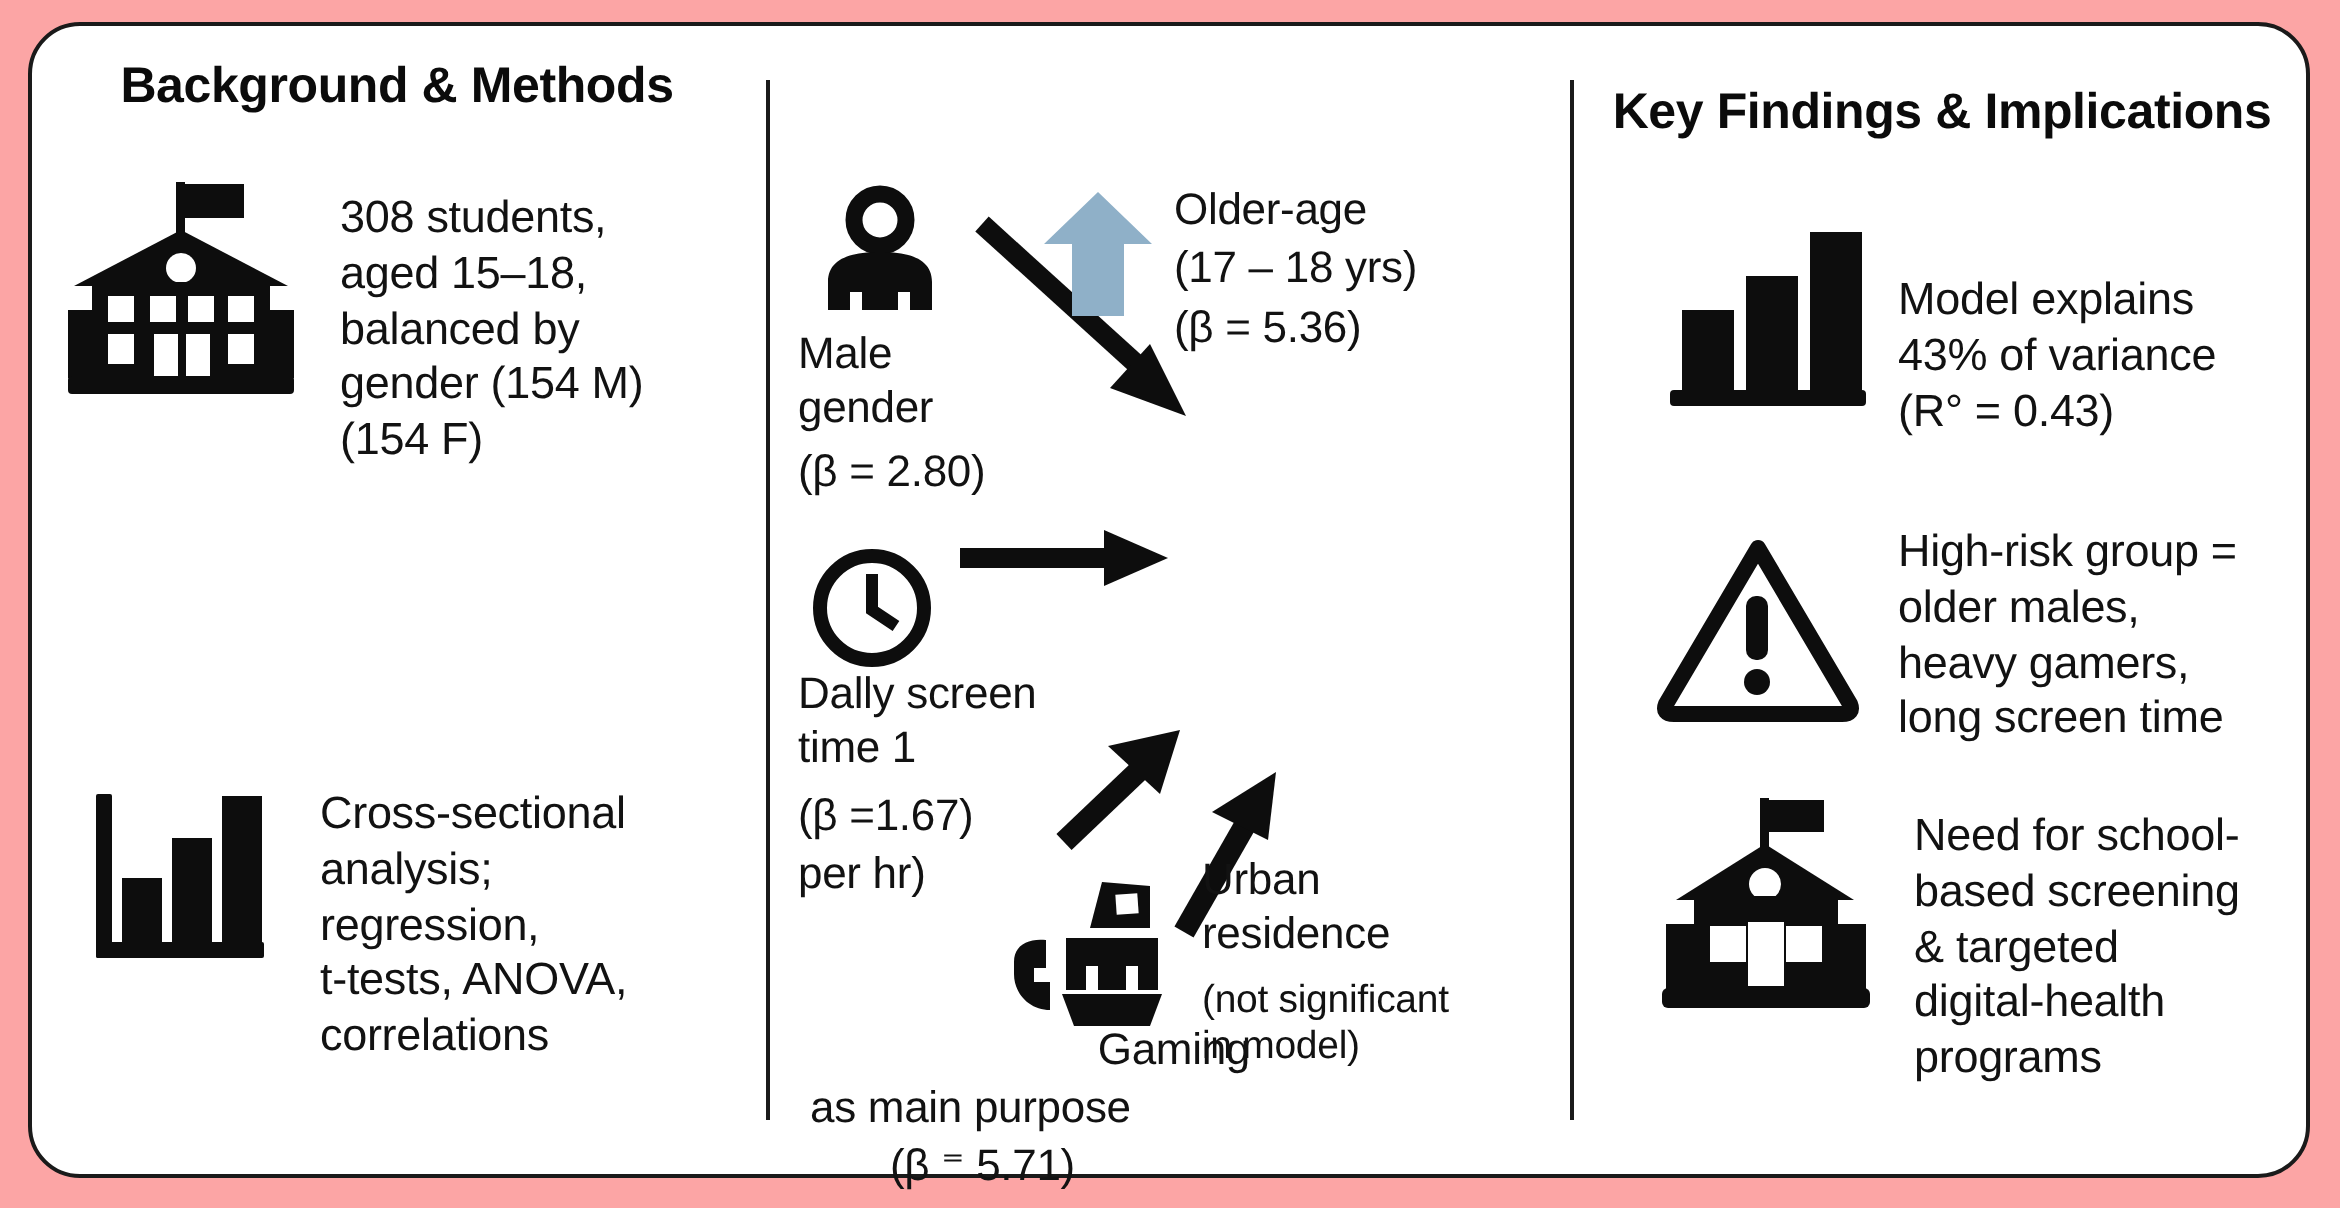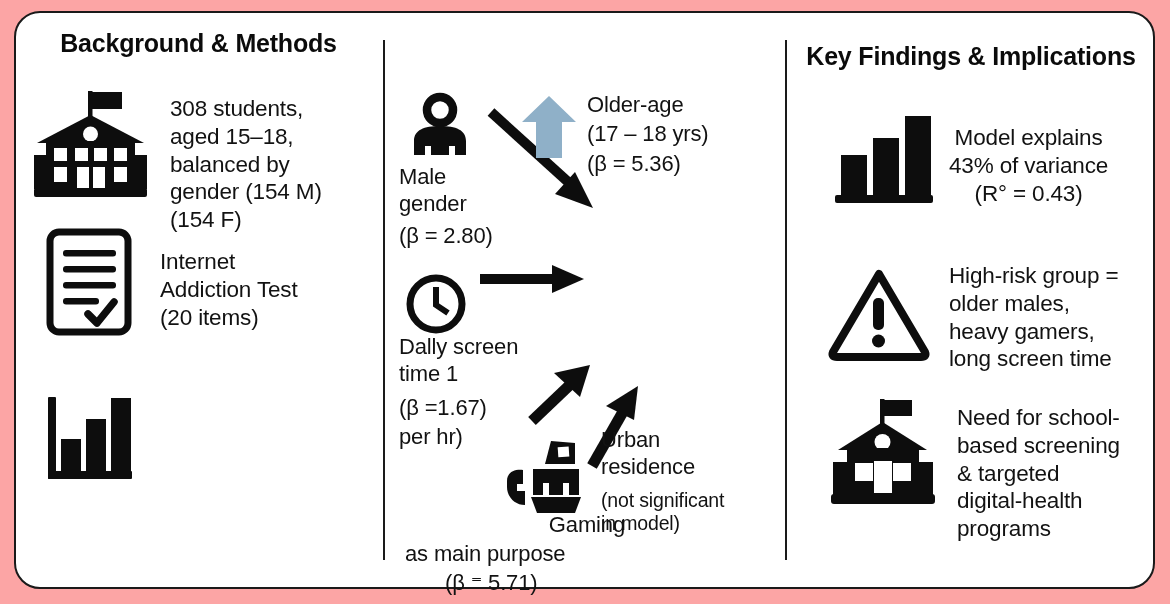--- a/index.html
+++ b/index.html
@@ -160,50 +160,38 @@
           </g>
         </svg>
       </span>
       <span class="text" style="margin-left:16px; margin-top:6px;">308 students,
 aged 15–18,
 balanced by
 gender (154 M)
 (154 F)</span>
     </div>
 
-    <div class="row" style="left:30px; top:217px; width:334px;">
-      <span class="icon">
-        <svg width="90" height="108" viewBox="0 0 90 108" aria-hidden="true">
-          <rect x="6" y="4" width="78" height="100" rx="9" ry="9" fill="none" stroke="#0d0d0d" stroke-width="7"></rect>
-          <g fill="#0d0d0d">
-            <rect x="19" y="22" width="53" height="6.5" rx="3"></rect>
-            <rect x="19" y="38" width="53" height="6.5" rx="3"></rect>
-            <rect x="19" y="54" width="53" height="6.5" rx="3"></rect>
-            <rect x="19" y="70" width="36" height="6.5" rx="3"></rect>
-          </g>
-          <path d="M44 86 L53 95 L70 74" fill="none" stroke="#0d0d0d" stroke-width="7.5" stroke-linecap="round" stroke-linejoin="round"></path>
-        </svg>
-      </span>
-      <span class="text" style="margin-left:26px; margin-top:20px;">Internet
-Addiction Test
-(20 items)</span>
-    </div>
 
     <div class="row" style="left:30px; top:378px; width:334px;">
       <span class="icon">
         <svg width="96" height="98" viewBox="0 0 96 98" aria-hidden="true">
           <g fill="#0d0d0d">
             <rect x="4" y="8" width="8" height="82" rx="1"></rect>
             <rect x="4" y="82" width="84" height="8" rx="1"></rect>
             <rect x="17" y="50" width="20" height="33"></rect>
             <rect x="42" y="30" width="20" height="53"></rect>
             <rect x="67" y="9" width="20" height="74"></rect>
           </g>
         </svg>
       </span>
+      <span class="text" style="margin-left:20px; margin-top:4px;">Cross-sectional
+analysis;
+regression,
+t-tests, ANOVA,
+correlations</span>
     </div>
   </div>
 
   <div class="column" id="col-predictors">
 
 
     <span class="icon" style="position:absolute;left:17px;top:82px;">
       <svg width="76" height="68" viewBox="0 0 76 68" aria-hidden="true">
         <circle cx="38" cy="17" r="13" fill="none" stroke="#0d0d0d" stroke-width="8.5"></circle>
         <path d="M12 48 C12 37 22 33 38 33 C54 33 64 37 64 48 L64 62 L53 62 L53 53 L47 53 L47 62 L29 62 L29 53 L23 53 L23 62 L12 62 Z" fill="#0d0d0d"></path>
@@ -286,21 +274,21 @@
       <span class="icon">
         <svg width="104" height="92" viewBox="0 0 104 92" aria-hidden="true">
           <g fill="#0d0d0d">
             <rect x="14" y="41" width="26" height="40"></rect>
             <rect x="46" y="24" width="26" height="57"></rect>
             <rect x="78" y="2" width="26" height="79"></rect>
             <rect x="8" y="81" width="98" height="8" rx="2"></rect>
           </g>
         </svg>
       </span>
-      <span class="text" style="margin-left:18px; margin-top:10px;text-align:center;">Model explains
+      <span class="text" style="margin-left:18px; margin-top:22px;">Model explains
 43% of variance
 (R° = 0.43)</span>
     </div>
 
     <div class="row" style="left:40px; top:255px; width:328px;">
       <span class="icon">
         <svg width="104" height="96" viewBox="0 0 104 96" aria-hidden="true">
           <path d="M52 8 L98 86 Q100 91 94 91 L10 91 Q4 91 6 86 Z" fill="none" stroke="#0d0d0d" stroke-width="8" stroke-linejoin="round"></path>
           <rect x="46" y="32" width="11" height="32" rx="5" fill="#0d0d0d"></rect>
           <circle cx="51.5" cy="75" r="6.5" fill="#0d0d0d"></circle>

